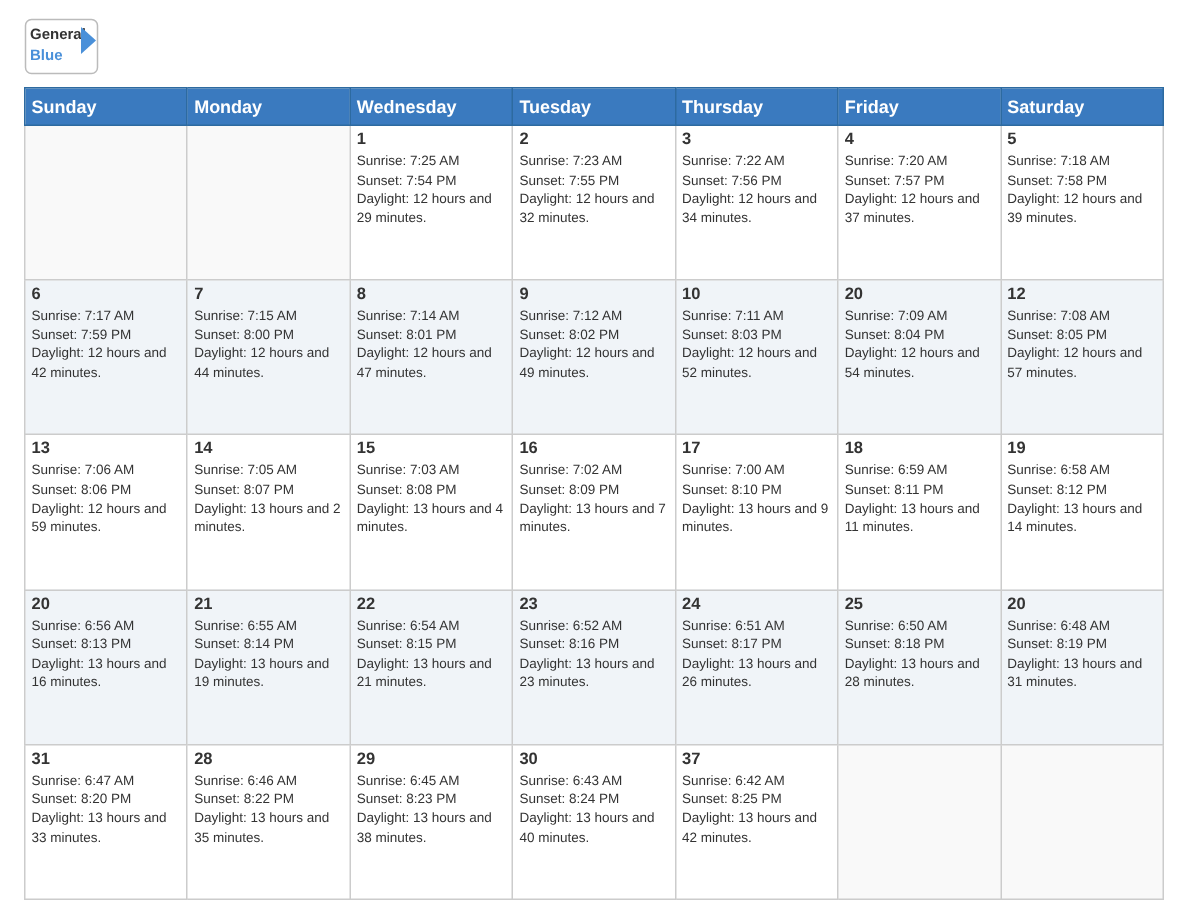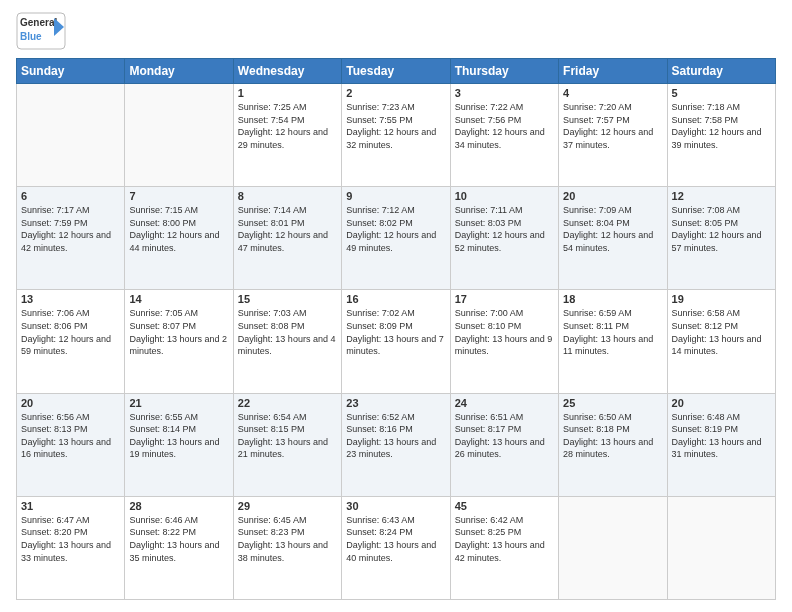--- a/index.html
+++ b/index.html
@@ -242,21 +242,21 @@
           </td>
           <td>
             <span class="day-number">29</span>
             <div class="day-info">Sunrise: 6:45 AM<br>Sunset: 8:23 PM<br>Daylight: 13 hours and 38 minutes.</div>
           </td>
           <td>
             <span class="day-number">30</span>
             <div class="day-info">Sunrise: 6:43 AM<br>Sunset: 8:24 PM<br>Daylight: 13 hours and 40 minutes.</div>
           </td>
           <td>
-            <span class="day-number">45</span>
+            <span class="day-number">37</span>
             <div class="day-info">Sunrise: 6:42 AM<br>Sunset: 8:25 PM<br>Daylight: 13 hours and 42 minutes.</div>
           </td>
           <td class="empty"></td>
           <td class="empty"></td>
         </tr>
       </tbody>
   </table>
 </div>
 
 </body></html>

